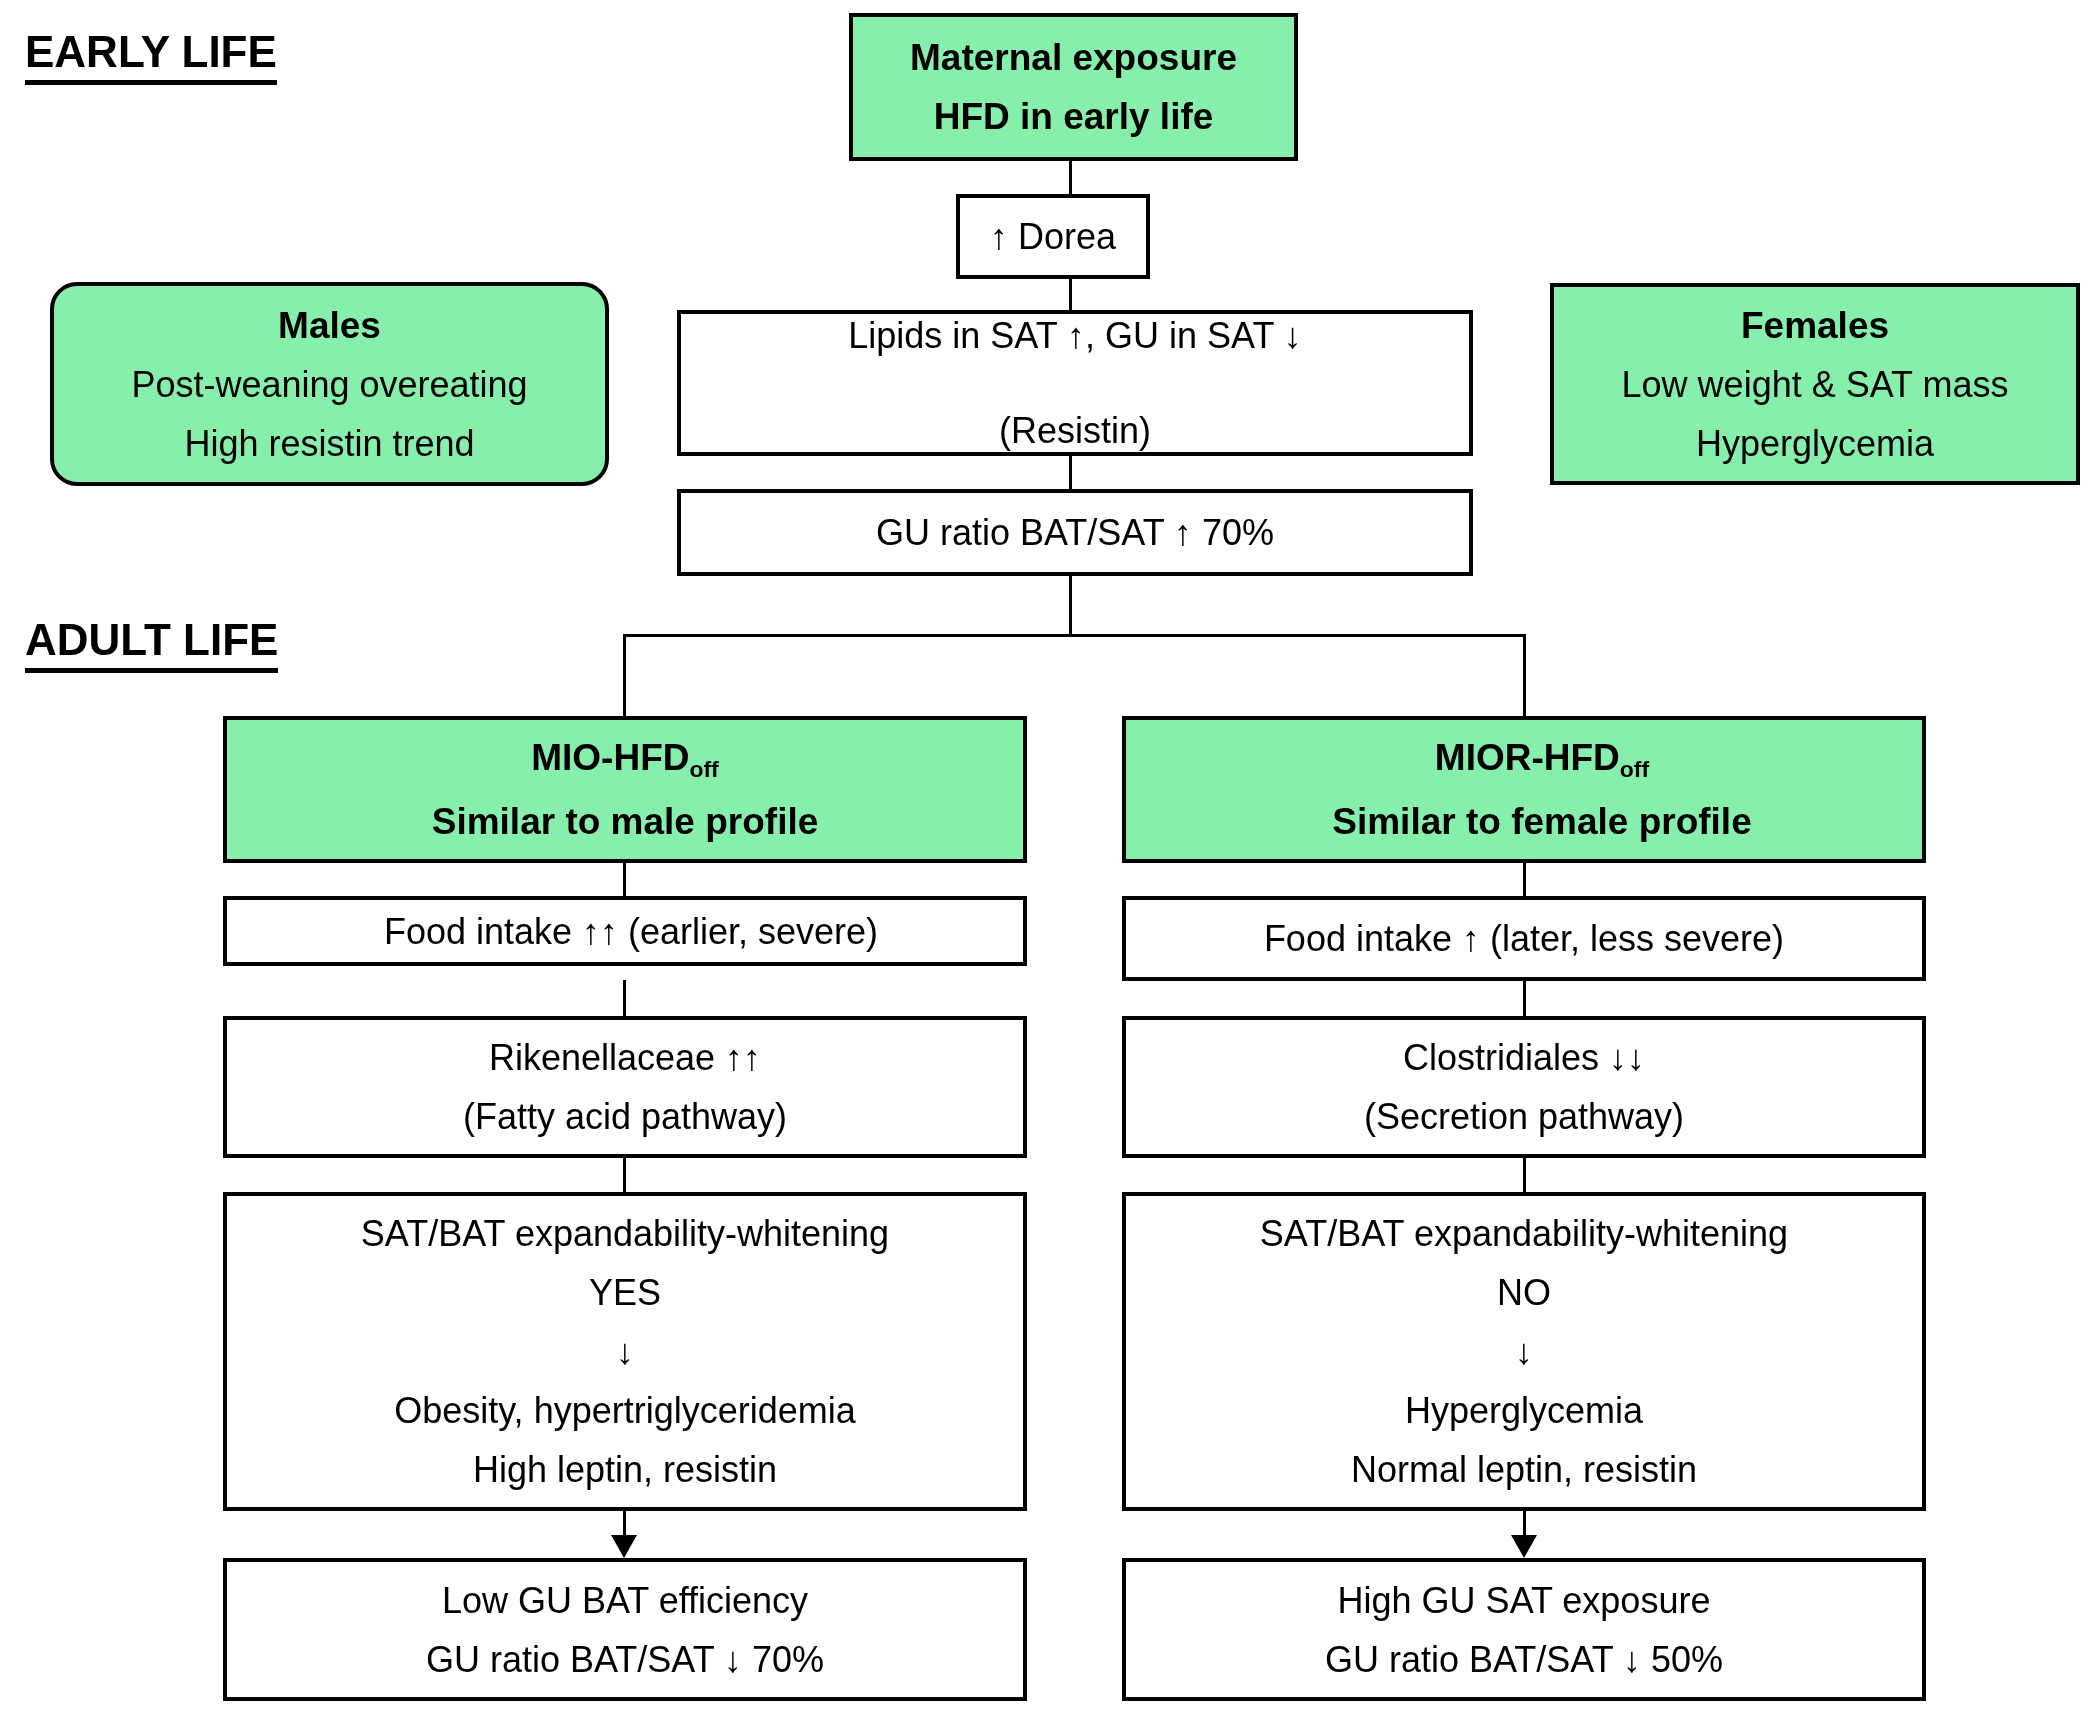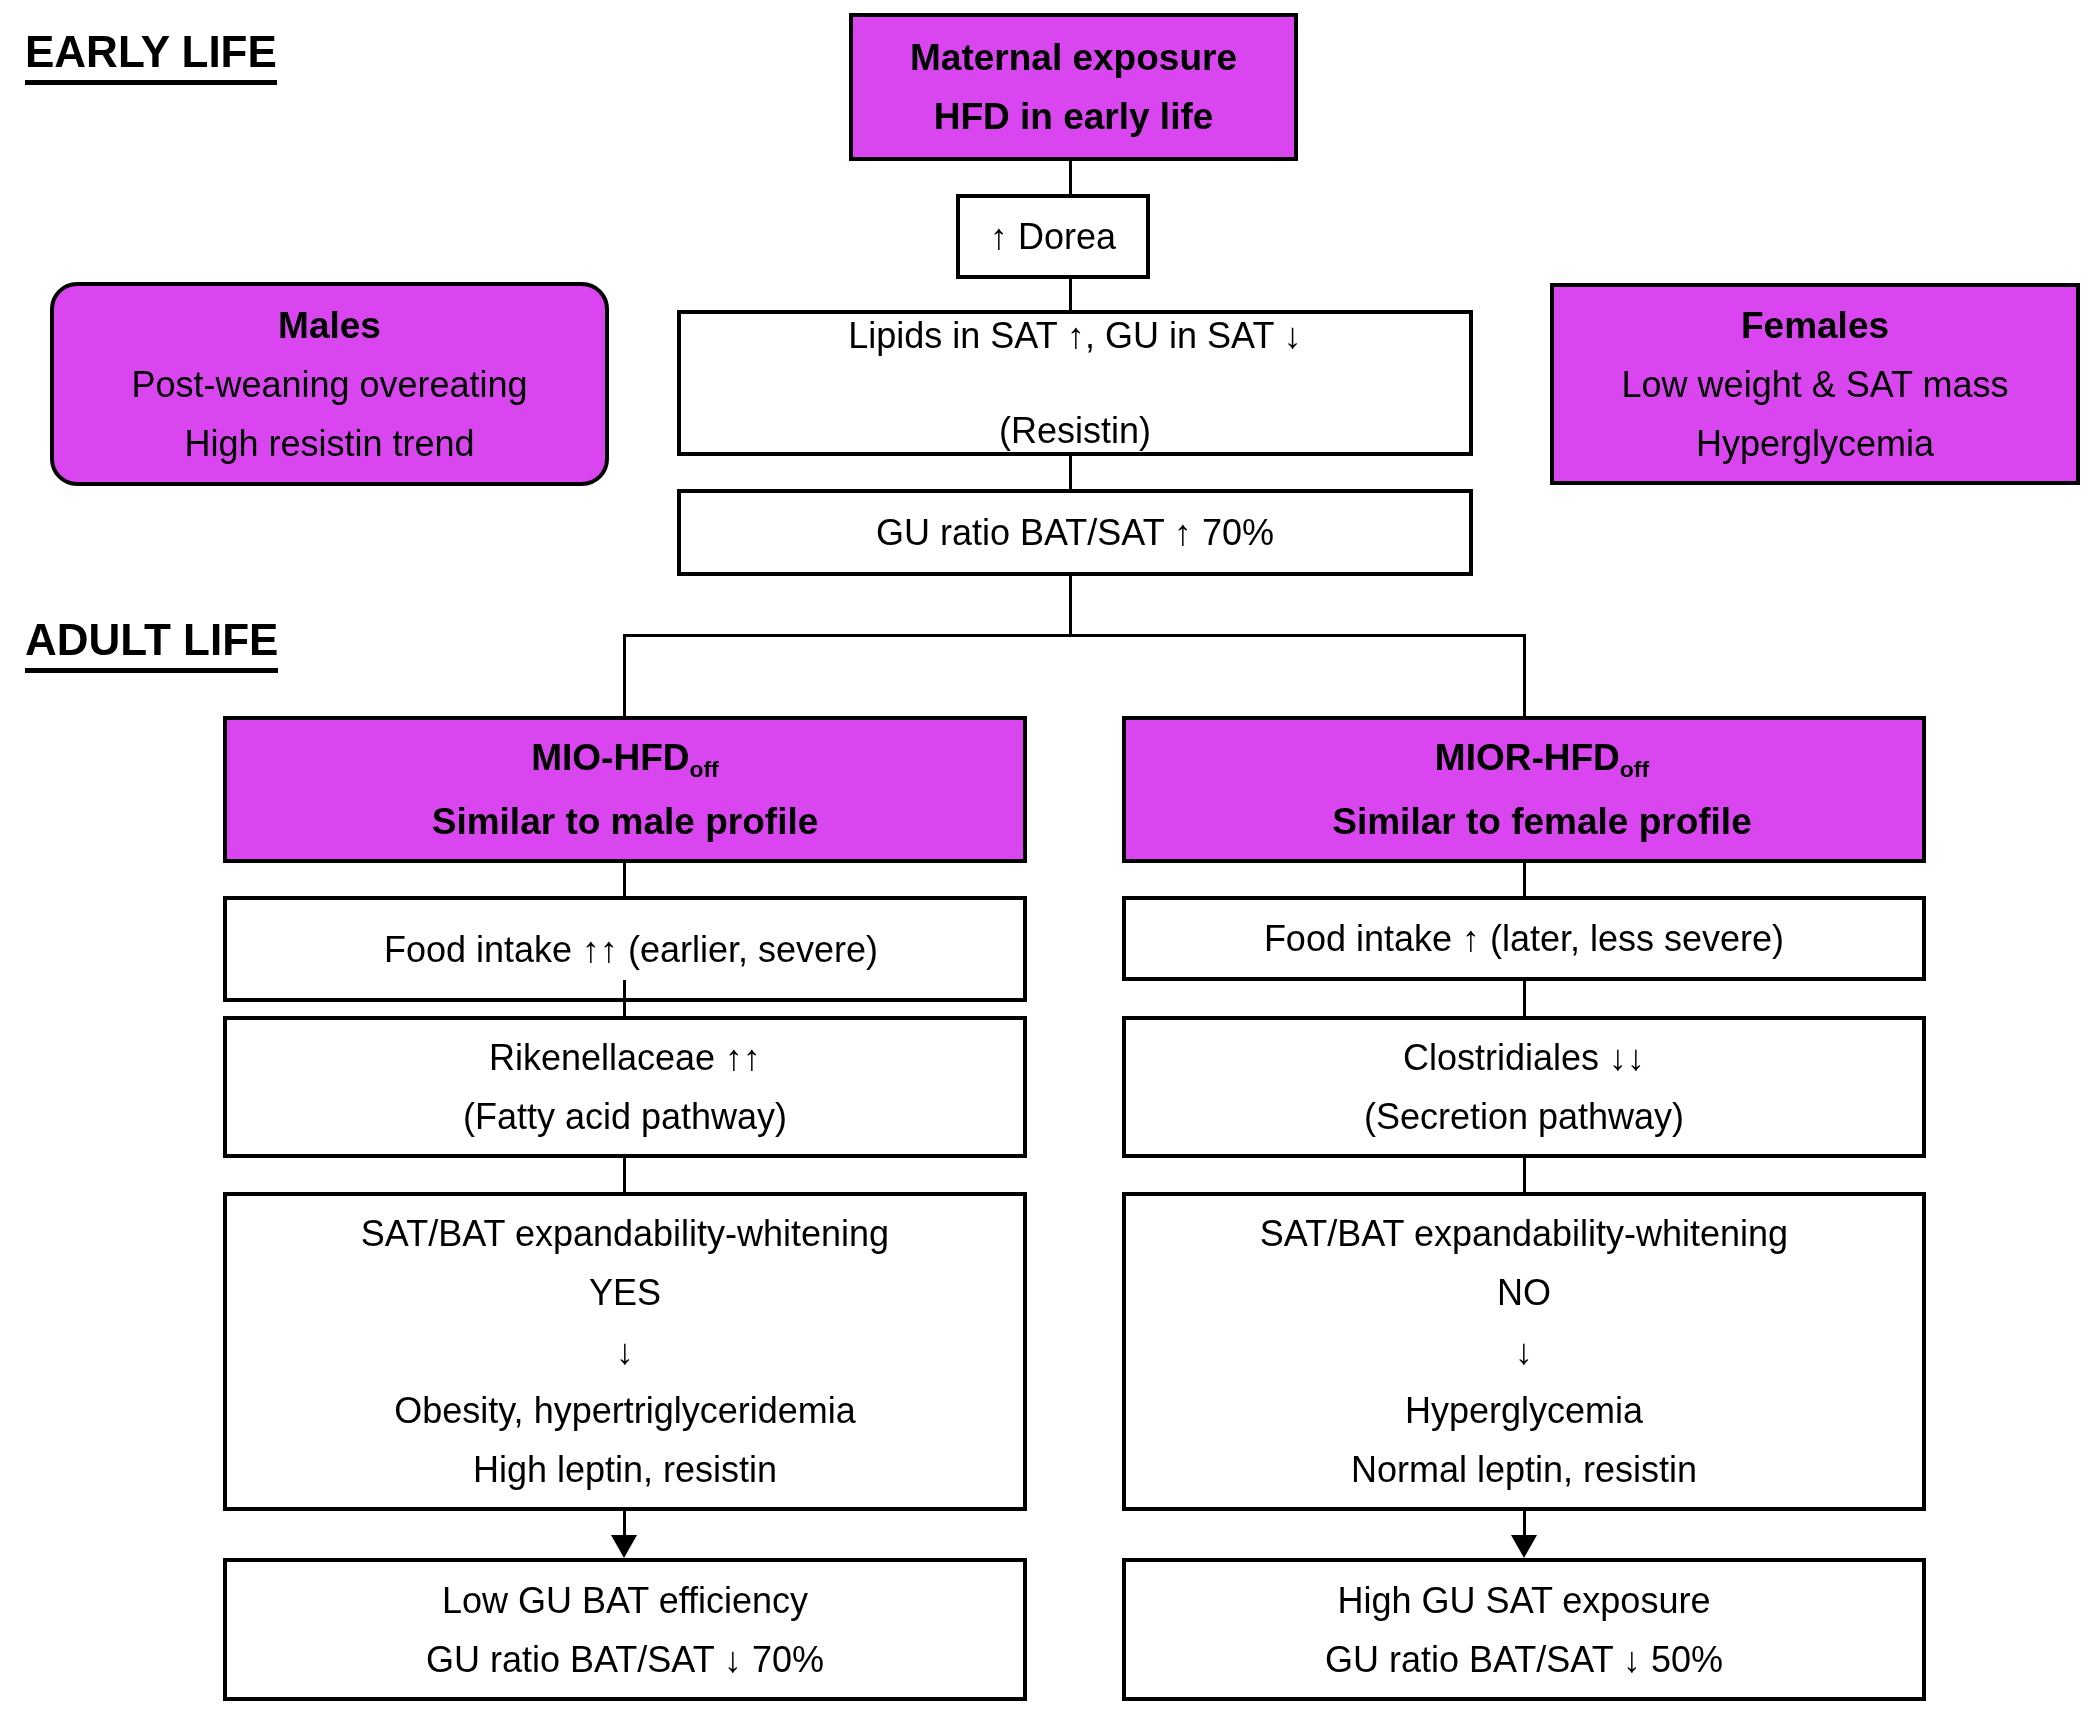--- a/index.html
+++ b/index.html
@@ -24,21 +24,21 @@
   .box {
     position: absolute;
     border: 4px solid #000;
     box-sizing: border-box;
     display: flex;
     flex-direction: column;
     align-items: center;
     justify-content: center;
     text-align: center;
   }
-  .gray  { background: #d946ef; }
+  .gray  { background: #86efac; }
   .white { background: #ffffff; }
   .line  { font-size: 36px; line-height: 59px; white-space: nowrap; }
   .b     { font-weight: bold; font-size: 37px; }
   .vline { position: absolute; width: 2.7px; background: #000; }
   .hline { position: absolute; height: 2.7px; background: #000; }
   .arrowhead {
     position: absolute;
     width: 0; height: 0;
     border-left: 13.4px solid transparent;
     border-right: 13.4px solid transparent;
@@ -101,21 +101,21 @@
   </div>
 
   <div class="box gray" style="left:1122px; top:716px; width:804px; height:147px;padding-left:36px;">
     <div class="line b"><span>MIOR-HFD</span><span class="subsc">off</span></div>
     <div class="line b">Similar to female profile</div>
   </div>
 
   <div class="vline" style="left:623px; top:861px; height:36px;"></div>
   <div class="vline" style="left:1523px; top:861px; height:36px;"></div>
 
-  <div class="box white" style="left:223px; top:896px; width:804px; height:106px;padding-left:12px;">
+  <div class="box white" style="left:223px; top:896px; width:804px; height:70px;padding-left:12px;">
     <div class="line">Food intake ↑↑ (earlier, severe)</div>
   </div>
   <div class="box white" style="left:1122px; top:896px; width:804px; height:85px;">
     <div class="line">Food intake ↑ (later, less severe)</div>
   </div>
 
   <div class="vline" style="left:623px; top:980px; height:37px;"></div>
   <div class="vline" style="left:1523px; top:980px; height:37px;"></div>
 
   <div class="box white" style="left:223px; top:1016px; width:804px; height:142px;">

